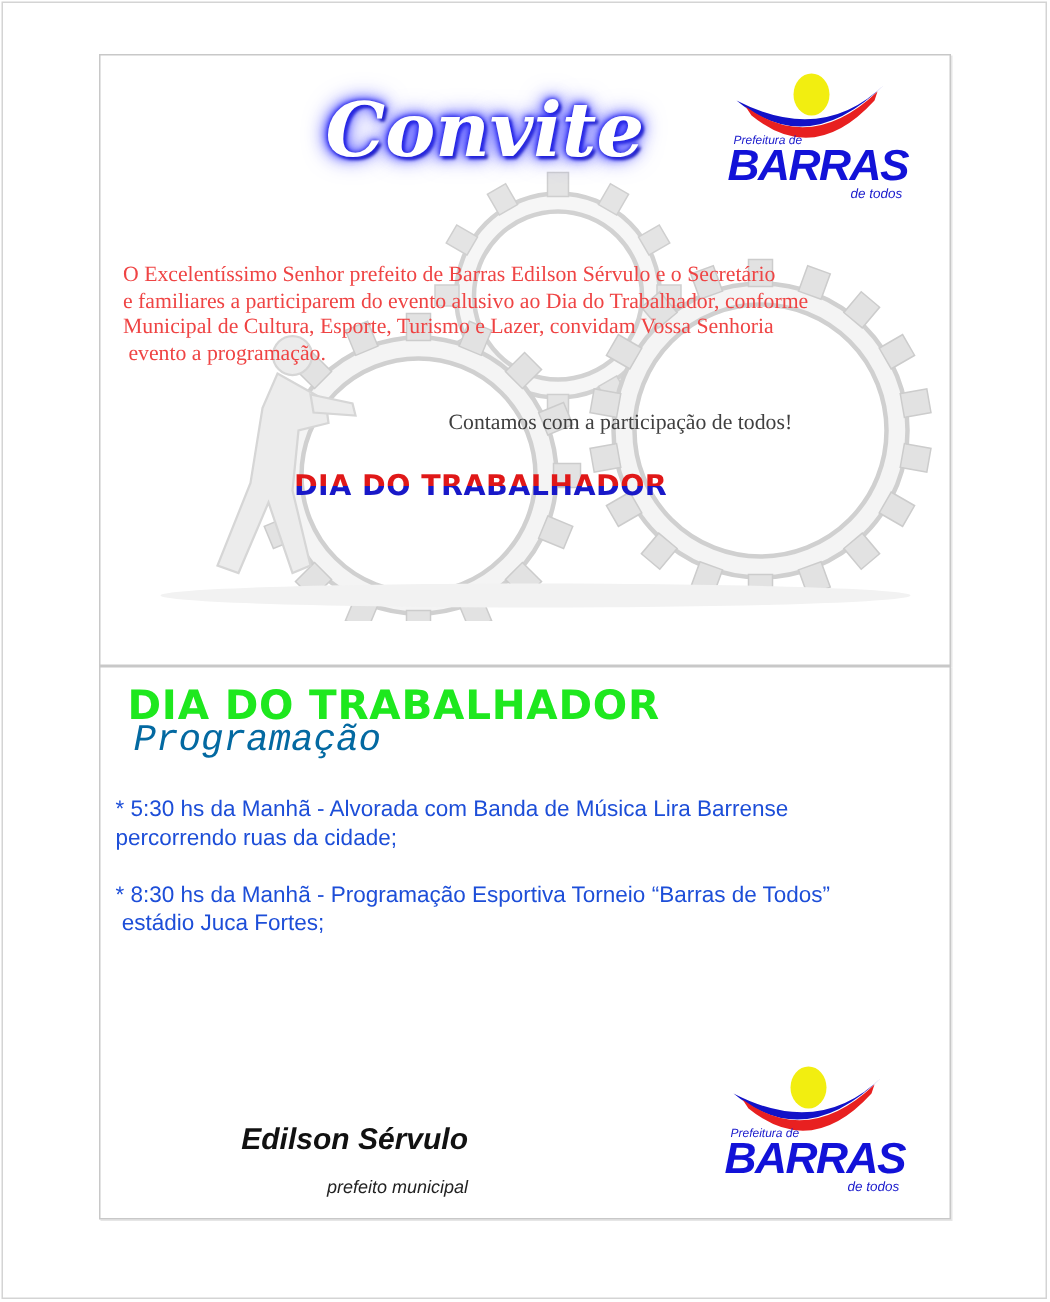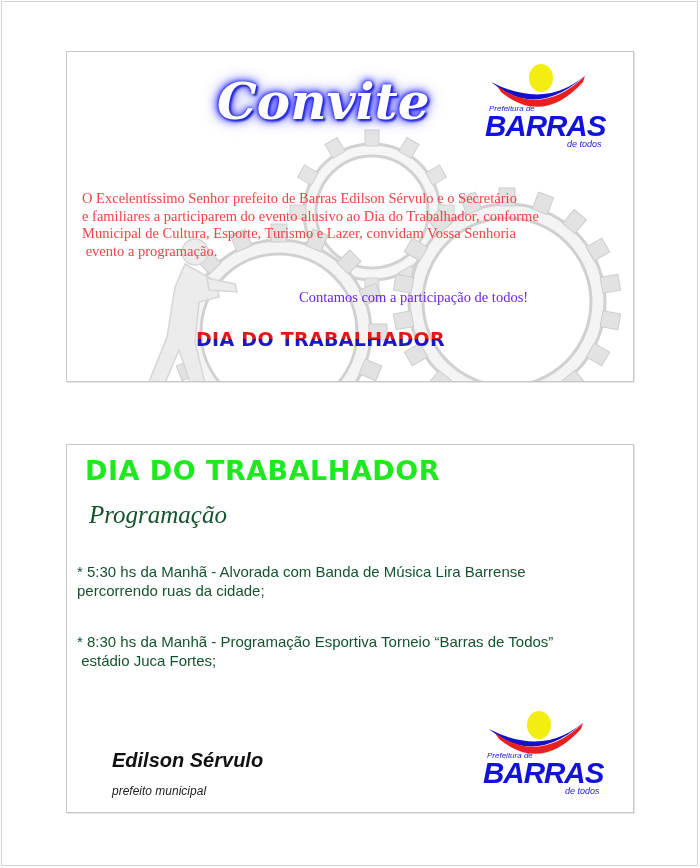--- a/index.html
+++ b/index.html
@@ -10,21 +10,21 @@
     position: absolute; left: 1px; top: 1px; width: 697px; height: 865px;
     border: 1px solid #d4d4d4; background: #fff;
   }
 
   .card {
     position: absolute; left: 66px; width: 568px; background: #fff;
     border: 1px solid #c8c8c8;
     box-shadow: 1px 1px 0 #e6e6e6;
     overflow: hidden;
   }
-  .card-invite { top: 51px; height: 331px; padding-left: 40px; }
+  .card-invite { top: 36px; height: 408px; padding-left: 40px; }
   .card-program { top: 444px; height: 369px; }
 
   
   .gears { position: absolute; left: 0; top: 0; width: 568px; height: 377px; }
 
   .convite-title {
     position: absolute; left: 150px; top: 20px; width: 210px; text-align: center;
     font-family: "DejaVu Serif", serif; font-style: italic; font-weight: bold;
     font-size: 50px; color: #ffffff; letter-spacing: 0px;
     text-shadow: 0 0 3px #1a1ad8, 0 0 6px #2b2bff, 0 0 10px #4040ff, 0 0 16px #6a6aff, 2px 2px 2px #0a0a9a;
@@ -46,49 +46,49 @@
   }
 
   .invite-body {
     position: absolute; left: 15px; top: 138px; width: 545px;
     font-family: "Liberation Serif", serif; font-size: 14.5px; line-height: 17.5px; color: #ef4444;
   }
   .invite-body div { white-space: nowrap; }
 
   .invite-closing {
     position: absolute; left: 232px; top: 237px;
-    font-family: "Liberation Serif", serif; font-size: 14.5px; color: #6d28d9; white-space: nowrap;
+    font-family: "Liberation Serif", serif; font-size: 14.5px; color: #404040; white-space: nowrap;
   }
 
   .invite-headline {
     position: absolute; left: 129px; top: 276px;
     font-family: "DejaVu Sans", sans-serif; font-weight: bold; font-size: 19px; letter-spacing: 0.3px;
     background: linear-gradient(to bottom, #e01818 0%, #e01818 50%, #1818c8 50%, #1818c8 100%);
     -webkit-background-clip: text; background-clip: text; color: transparent;
     white-space: nowrap;
   }
 
   .program-title {
     position: absolute; left: 18px; top: 10px;
     font-family: "DejaVu Sans", sans-serif; font-weight: bold; font-size: 27px; color: #1ee81e;
     letter-spacing: 0.5px; white-space: nowrap;
   }
   .program-subtitle {
-    position: absolute; left: 22px; top: 56px;
-    font-family: Liberation Serif, serif; font-style: italic; font-size: 25px; color: #14532d;
+    position: absolute; left: 22px; top: 34px;
+    font-family: Liberation Mono, monospace; font-style: italic; font-size: 25px; color: #0369a1;
     white-space: nowrap;
   }
   .program-list { position: absolute; left: 10px; top: 85px; width: 550px; }
   .program-item {
-    font-family: "Liberation Sans", sans-serif; font-size: 15px; line-height: 19px; color: #14532d;
-    margin-bottom: 19px; white-space: pre; margin-top: 32px;
+    font-family: "Liberation Sans", sans-serif; font-size: 15px; line-height: 19px; color: #1d4ed8;
+    margin-bottom: 19px; white-space: pre;
   }
 
   .signature {
-    position: absolute; left: 45px; top: 304px; width: 200px; text-align: left;
+    position: absolute; left: 45px; top: 304px; width: 200px; text-align: right;
   }
   .signature .name {
     font-family: "Liberation Sans", sans-serif; font-style: italic; font-weight: bold; font-size: 20px; color: #111;
   }
   .signature .role {
     font-family: "Liberation Sans", sans-serif; font-style: italic; font-size: 12px; color: #222; margin-top: 12px;
   }
 </style>
 </head>
 <body>

